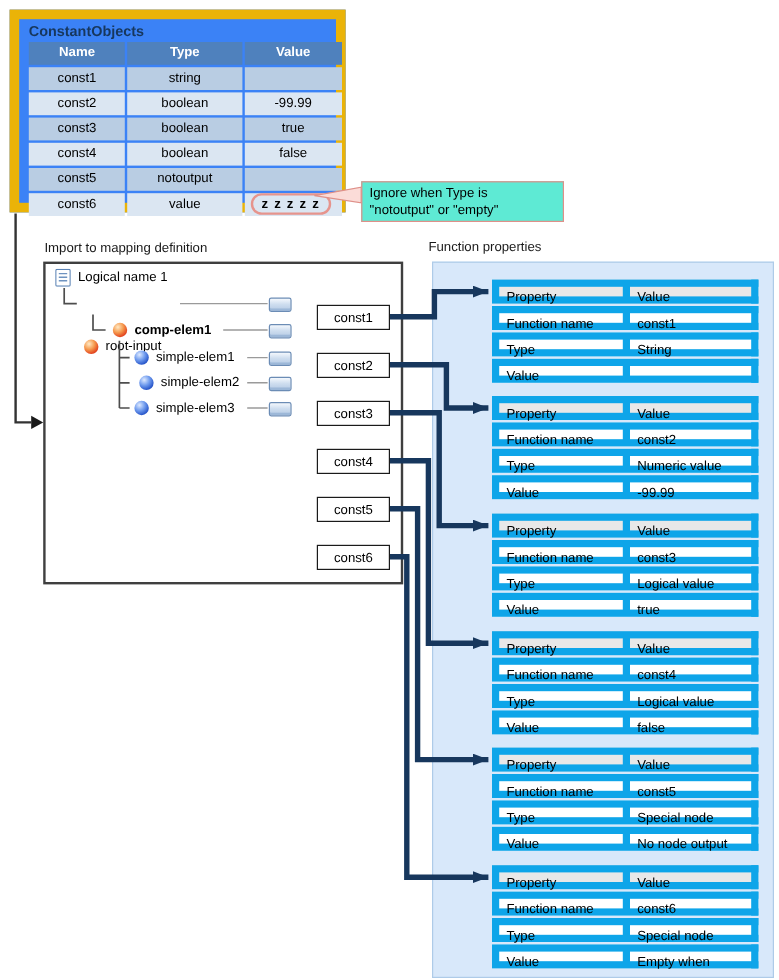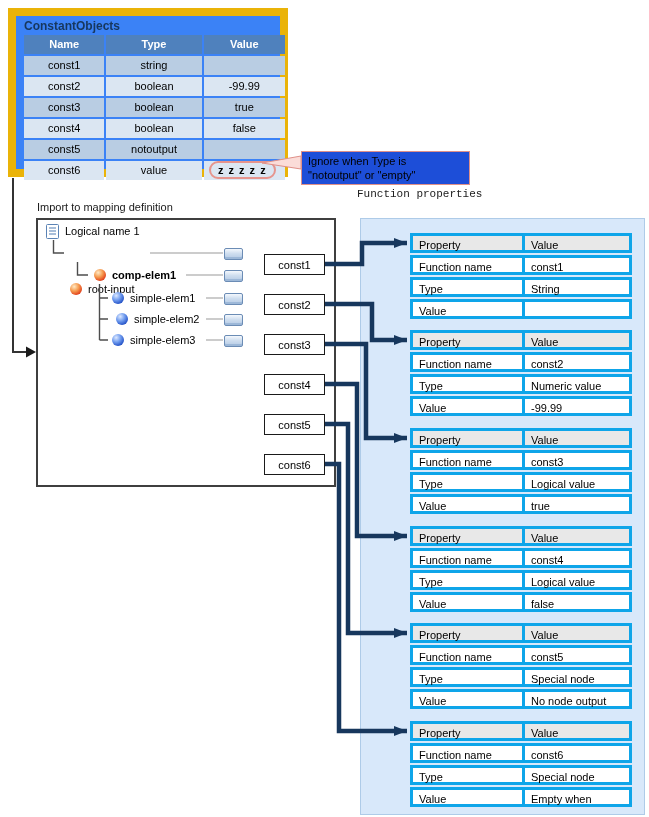--- a/index.html
+++ b/index.html
@@ -13,43 +13,43 @@
   .co-row{display:flex;gap:2px;margin-bottom:2px;}
   .co-cell{box-sizing:border-box;height:19px;padding:3px 6px 0 6px;text-align:center;}
   .cc1{width:81px}.cc2{width:96px}.cc3{width:82px}
   .co-head .co-cell{background:#4f81bd;color:#fff;font-weight:bold;}
   .row-dark .co-cell{background:#b9cde3;}
   .row-light .co-cell{background:#dbe6f2;}
   .z-oval{display:inline-block;margin:-3px 0 0 -4px;padding:1px 7px;border:2px solid #e6948d;border-radius:9px;
           font-weight:bold;letter-spacing:1px;background:transparent;}
 
   
-  .callout{position:absolute;left:301px;top:151px;width:155px;padding:2px 6px;background:#1d4ed8;
+  .callout{position:absolute;left:301px;top:151px;width:155px;padding:2px 6px;background:#5eead4;
            border:1px solid #df9089;line-height:14px;}
 
   
   .map-label{position:absolute;left:37px;top:201px;color:#1a1a1a;}
   .map-box{position:absolute;left:36px;top:218px;width:300px;height:269px;border:2px solid #3f3f3f;background:#fff;box-sizing:border-box;}
   .trow{position:absolute;height:16px;display:flex;align-items:center;gap:6px;white-space:nowrap;}
   .sphere{width:12px;height:12px;border-radius:50%;flex:0 0 auto;}
   .sphere.orange{background:radial-gradient(circle at 35% 30%, #ffe9c4, #f59a4e 40%, #e2401c 75%, #a32807 100%);}
   .sphere.blue{background:radial-gradient(circle at 35% 30%, #dde9ff, #6f9bee 40%, #2553c8 75%, #12307e 100%);}
   .widget{position:absolute;left:224px;width:17px;height:10px;border:1px solid #6b8cb5;border-radius:2px;
           background:linear-gradient(180deg,#f4f8fd 0%,#cfdeef 45%,#b3c9e4 100%);box-shadow:inset 0 -2px 0 #9db8d8;z-index:2;}
 
   
   .cbox{position:absolute;left:264px;width:61px;height:21px;border:1px solid #1a1a1a;background:#fff;box-sizing:border-box;
         display:flex;align-items:center;justify-content:center;z-index:3;}
 
   
-  .fp-label{position:absolute;left:357px;top:188px;color:#1a1a1a;font-family:Liberation Mono, monospace;}
+  .fp-label{position:absolute;left:357px;top:200px;color:#1a1a1a;}
   .fp-panel{position:absolute;left:360px;top:218px;width:285px;height:597px;background:#d8e8fa;border:1px solid #aecbe8;box-sizing:border-box;}
   .fpt{position:absolute;left:410px;width:222px;z-index:2;}
   .fpr{display:flex;margin-bottom:2px;}
-  .fpc{box-sizing:border-box;border:3px solid #0ea5e9;background:#fff;height:20px;padding:3px 6px 0 6px;}
+  .fpc{box-sizing:border-box;border:6px solid #0ea5e9;background:#fff;height:20px;padding:3px 6px 0 6px;}
   .fp1{width:115px;}
   .fp2{width:107px;border-left:none;}
   .fph .fpc{background:#e8e8e8;}
 
   
   .overlay{position:absolute;left:0;top:0;z-index:5;pointer-events:none;}
 </style>
 </head>
 <body>
 

